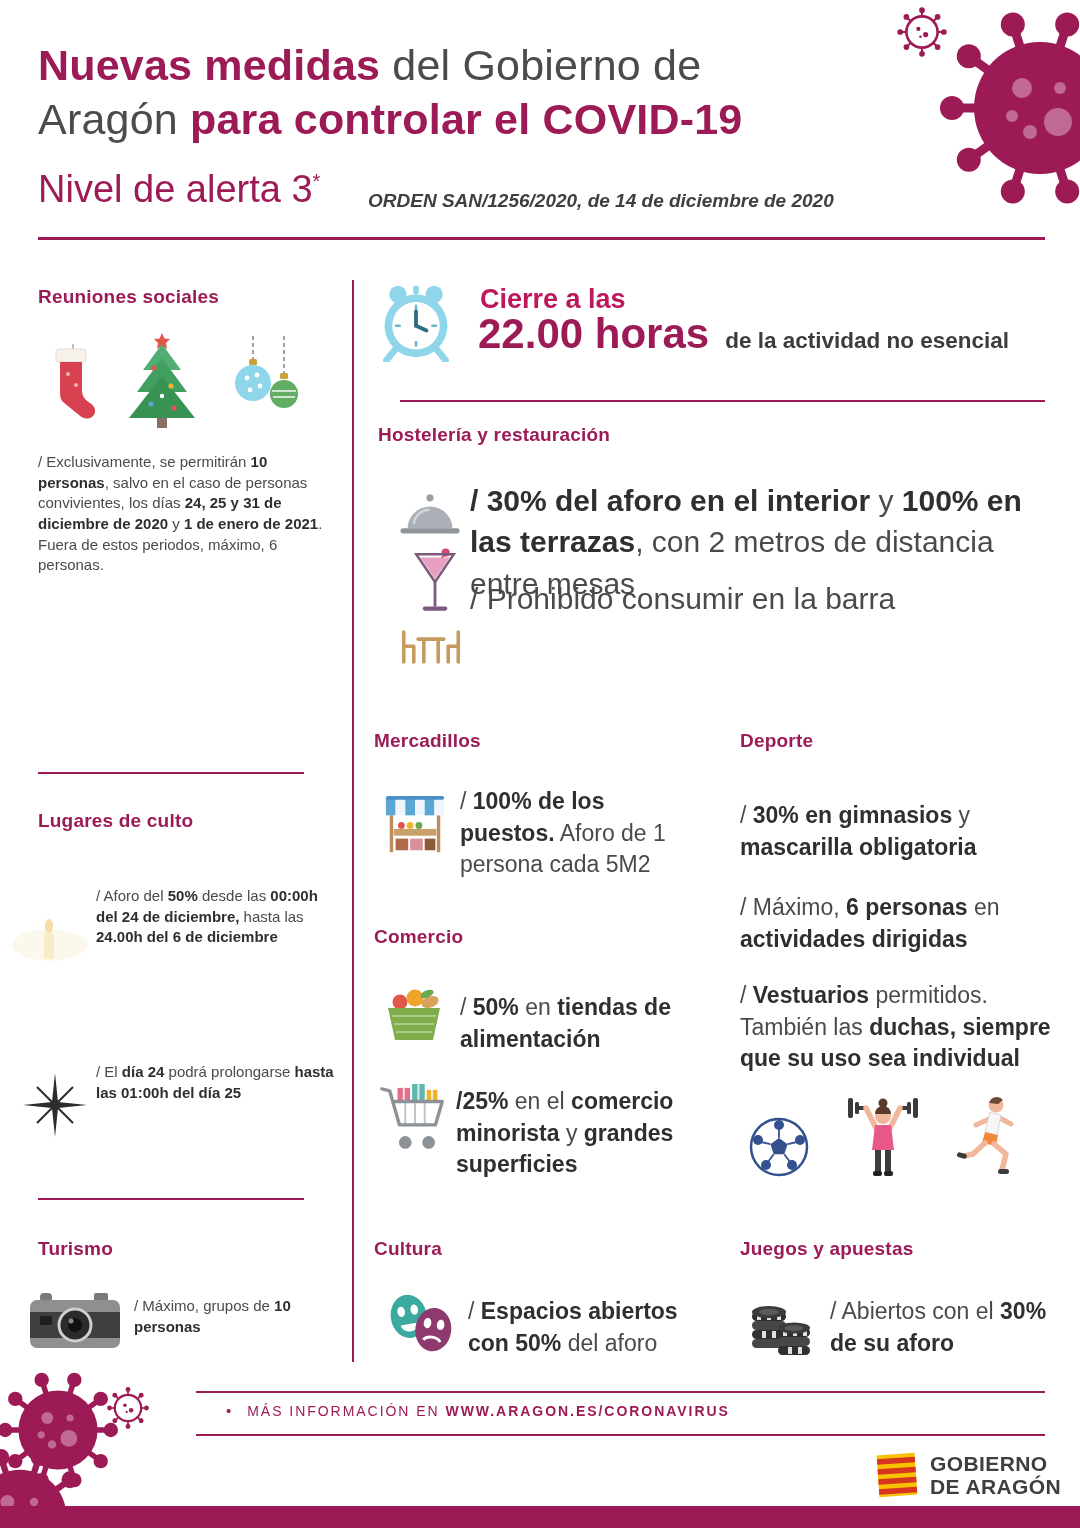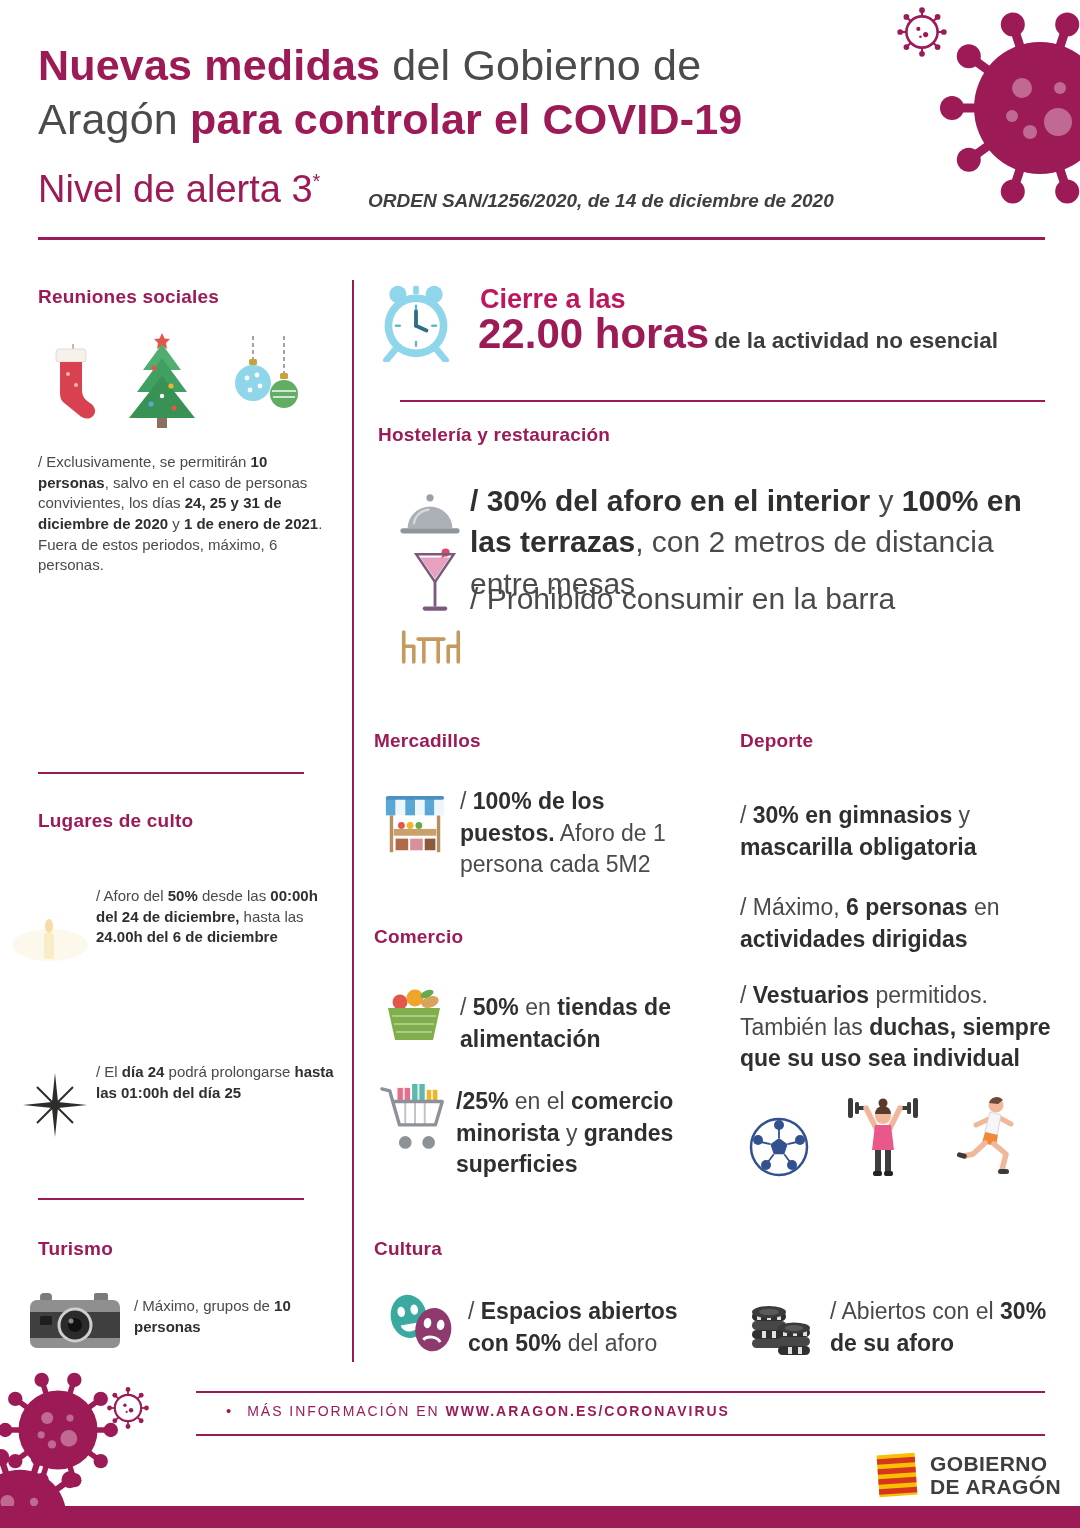--- a/index.html
+++ b/index.html
@@ -16,21 +16,21 @@
 .order{font-size:19px;font-style:italic;font-weight:700;color:#3f3f3d}
 .sec-title{font-size:19px;font-weight:700;color:var(--accent);letter-spacing:.2px}
 .body-text{font-size:15px;line-height:1.38;color:#4a4a48}
 .body-text b{color:#2f2f2e;font-weight:700}
 .t23{font-size:23px}
 .t22{font-size:30px}
 .hr{background:var(--accent);height:2px}
 .hr3{background:var(--accent);height:3px}
 .vr{background:var(--accent);width:2px}
 .cierre-prefix{font-size:27px;font-weight:700;color:#be185d}
-.cierre-row{display:flex;align-items:baseline;gap:5px;white-space:nowrap}
+.cierre-row{display:flex;align-items:baseline;gap:16px;white-space:nowrap}
 .cierre-time{font-size:42px;font-weight:700;color:var(--accent)}
 .cierre-suffix{font-size:22.5px;font-weight:700;color:#3c3c3b}
 .icon-row{display:flex;align-items:flex-end;gap:26px}
 .sport-row{display:flex;align-items:flex-end;gap:36px}
 .footer-info{font-size:14px;letter-spacing:.14em;color:var(--accent);font-weight:400;white-space:nowrap}
 .footer-info b{font-weight:700}
 .footer-info .dot{margin-right:14px;font-size:15px}
 .logo-text{font-size:21px;line-height:1.1;font-weight:700;color:#3e3e3c;letter-spacing:.4px}
 .bottom-bar{position:absolute;left:0;top:1506px;width:1080px;height:22px;background:var(--accent);z-index:5}
 svg{display:block}
@@ -361,20 +361,21 @@
       <path d="M42 23 L55 30 M33 25 L20 31" stroke="#f1b79b" stroke-width="5" stroke-linecap="round"></path>
       <path d="M34 18 L45 21 L41 42 L29 38 Z" fill="#f6f6f6" stroke="#d8d8d8" stroke-width="1"></path>
       <path d="M29 38 L42 41 L40 52 L26 49 Z" fill="#f08a3a"></path>
       <path d="M38 50 L50 60 L46 76" fill="none" stroke="#f1b79b" stroke-width="5.5" stroke-linecap="round" stroke-linejoin="round"></path>
       <path d="M29 49 L17 60 L8 62" fill="none" stroke="#f1b79b" stroke-width="5.5" stroke-linecap="round" stroke-linejoin="round"></path>
       <rect x="42" y="75" width="11" height="5" rx="2.5" fill="#3b3b3b"></rect>
       <rect x="1" y="59" width="10" height="5" rx="2.5" fill="#3b3b3b" transform="rotate(14 6 61)"></rect>
     </svg>
   </div>
 
+  <div class="abs sec-title" style="left:740px;top:1238px">Juegos y apuestas</div>
   <svg class="abs" style="left:748px;top:1290px" width="66" height="68" viewBox="0 0 66 68">
     <g>
       <rect x="4" y="49" width="34" height="9" rx="4.5" fill="#474747"></rect>
       <rect x="4" y="40" width="34" height="9" rx="4.5" fill="#2f2f2f"></rect>
       <rect x="4" y="31" width="34" height="9" rx="4.5" fill="#474747"></rect>
       <rect x="4" y="22" width="34" height="9" rx="4.5" fill="#2f2f2f"></rect>
       <g fill="#fff" opacity=".85">
         <rect x="9" y="23" width="4" height="7"></rect>
           <rect x="19" y="23" width="4" height="7"></rect>
           <rect x="29" y="23" width="4" height="7"></rect>

